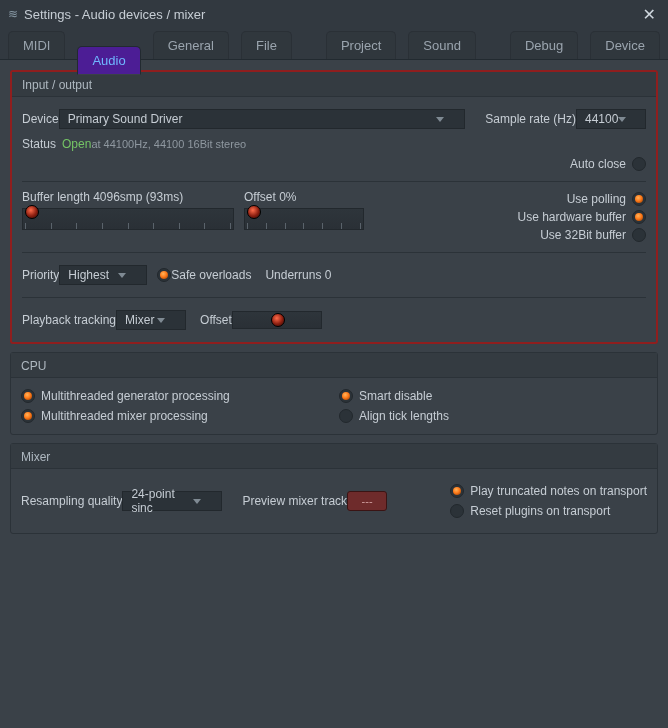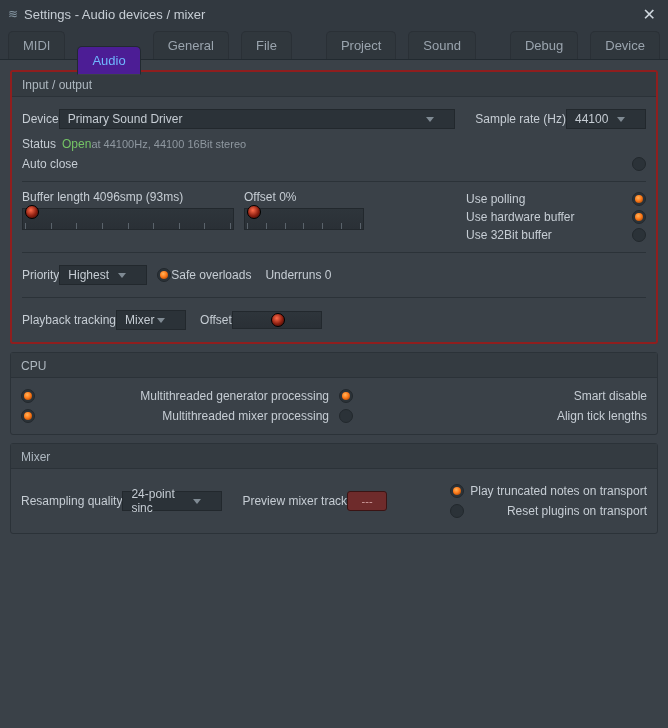--- a/index.html
+++ b/index.html
@@ -114,21 +114,21 @@
   .knob {
     position:absolute;
     top: -4px;
     width: 14px; height: 14px;
     border-radius: 50%;
     background: radial-gradient(circle at 40% 35%, #ff6b4a 0%, #8a1e10 55%, #2a0c06 100%);
     border: 1px solid #000;
   }
 
   .radio-row {
-    display:flex; align-items:center; justify-content:space-between; gap:6px; padding:2px 0;
+    display:flex; align-items:center; justify-content:flex-end; gap:6px; padding:2px 0;
   }
   .radio {
     width:14px; height:14px; border-radius:50%;
     border:1px solid #22282d; background:#2b3238;
     display:inline-flex; align-items:center; justify-content:center;
   }
   .radio.on::after {
     content:""; width:8px;height:8px;border-radius:50%;
     background: radial-gradient(circle at 40% 35%, #ffb45a 0%, #ff7a1a 45%, #803400 100%);
   }
@@ -154,21 +154,21 @@
     display:flex; gap:10px;
   }
   .two-col > div { flex:1; }
 
   .section-split {
     display:flex; gap:10px;
   }
   .section-split .left { flex:1; }
   .section-split .right { width:180px; text-align:right; }
 
-  .option-line { display:flex; align-items:center; gap:6px; padding:3px 0;justify-content:space-between; }
+  .option-line { display:flex; align-items:center; gap:6px; padding:3px 0; }
 </style>
 </head>
 <body>
 
 <div class="titlebar">
   <span class="wave">≋</span>
   <span class="title">Settings - Audio devices / mixer</span>
   <span class="close">✕</span>
 </div>
 
@@ -192,21 +192,21 @@
     <div class="group-body">
 
       <div class="row">
         <span class="label">Device</span>
         <div class="dropdown" style="flex:1">
           <span>Primary Sound Driver</span>
           <span class="arrow"></span>
         </div>
         <span style="width:20px"></span>
         <span class="label">Sample rate (Hz)</span>
-        <div class="dropdown" style="width:80px">
+        <div class="dropdown" style="width:70px">
           <span>44100</span>
           <span class="arrow"></span>
         </div>
       </div>
 
       <div class="row">
         <span class="label">Status</span>
         <span style="width:6px"></span>
         <span class="status-open">Open</span>
         <span class="status-rest"> at 44100Hz, 44100 16Bit stereo</span>

